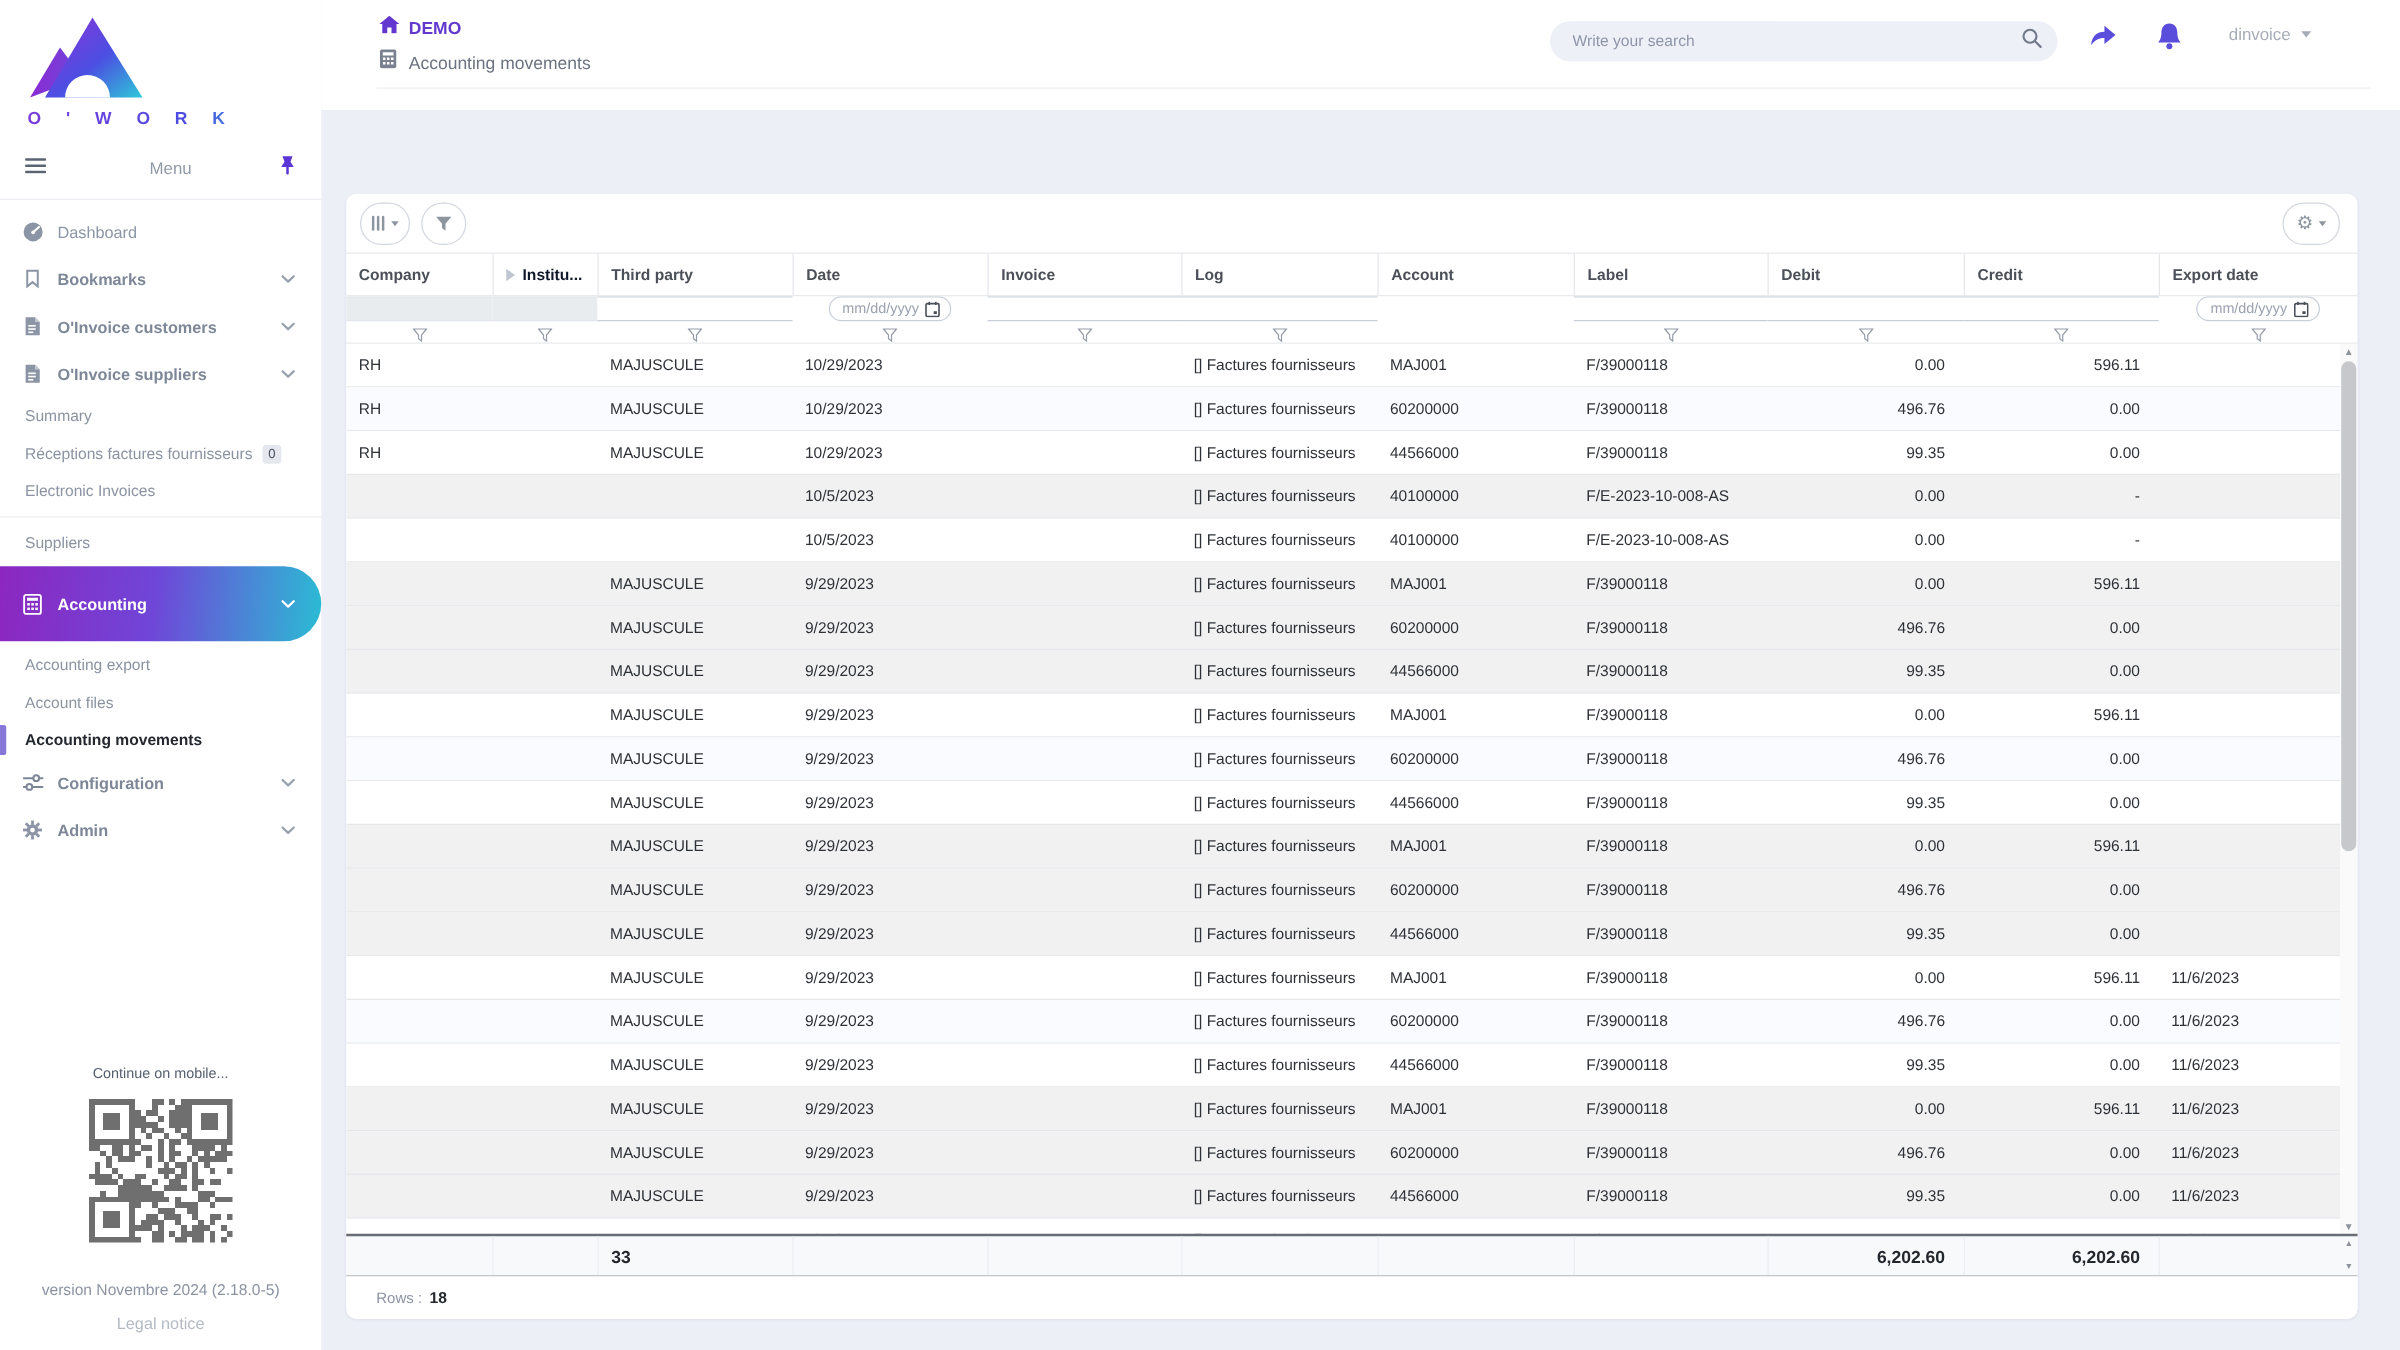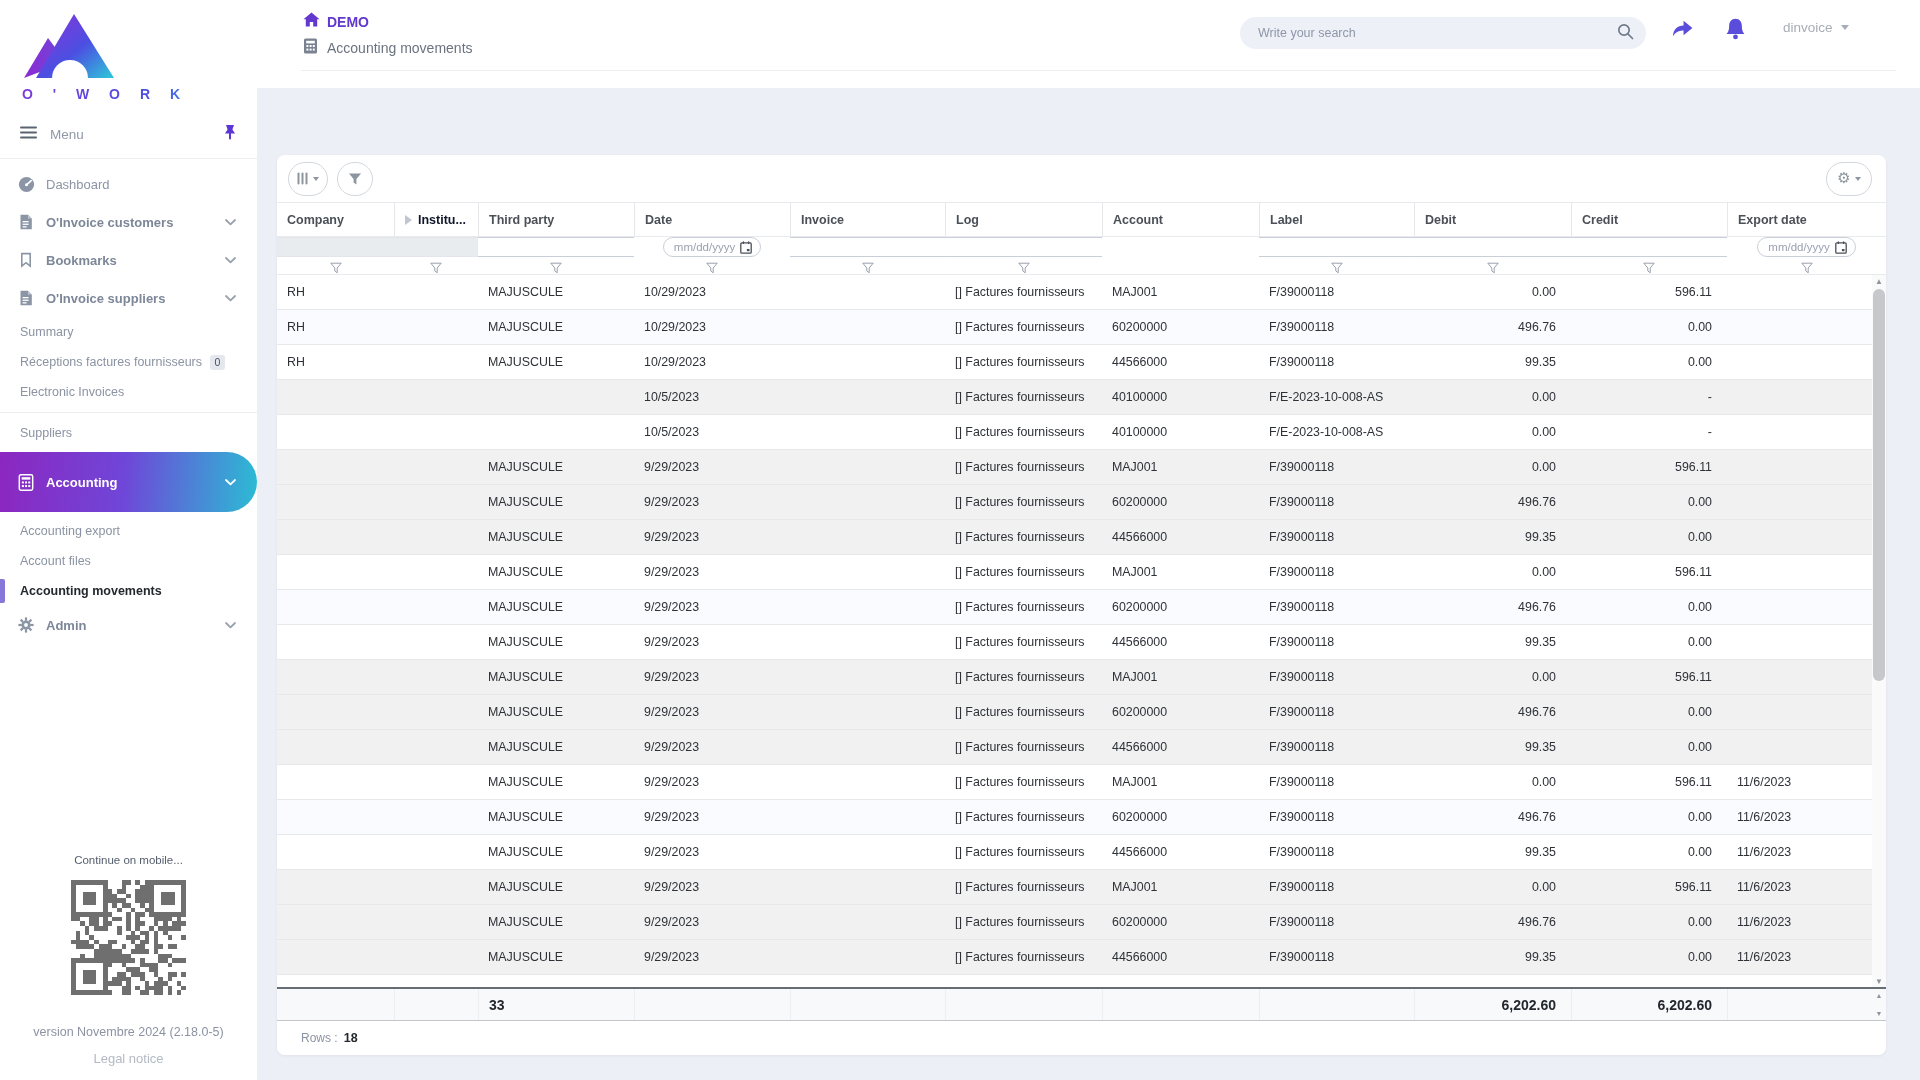--- a/index.html
+++ b/index.html
@@ -9,21 +9,21 @@
   .app { position:relative; width:1920px; height:1080px; }
   .sidebar { position:absolute; left:0; top:0; width:257px; height:1080px; background:#fff; z-index:3; display:flex; flex-direction:column; }
   .topbar { position:absolute; left:257px; top:0; right:0; height:88px; background:#fff; z-index:2; }
   .content { position:absolute; left:257px; top:88px; right:0; bottom:0; }
 
   
   .logo-wrap { padding:10px 0 0 22px; }
   .logo-mark { display:block; }
   .logo-text { margin:2px 0 0 0; font-size:14px; font-weight:700; letter-spacing:8px;
     background:linear-gradient(90deg,#7b3bd8,#4b4fe2 55%,#2fc4d6); -webkit-background-clip:text; background-clip:text; color:transparent; }
-  .menu-row { display:flex; align-items:center; margin-top:22px; padding:0 20px 14px 20px; border-bottom:1px solid #eceef2; }
+  .menu-row { display:flex; align-items:center; margin-top:22px; padding:0 20px 14px 20px; border-bottom:1px solid #eceef2;text-align:center; }
   .menu-label { margin-left:13px; font-size:13.5px; color:#8f99a8; flex:1; }
   .nav { margin-top:6px; }
   .nav-item { display:flex; align-items:center; height:38px; padding:0 20px 0 15px; cursor:pointer; }
   .nav-icon { width:22px; display:flex; justify-content:center; }
   .nav-label { margin-left:9px; flex:1; font-size:13px; color:#8b95a5; }
   .nav-label.strong { font-weight:700; color:#7d8798; }
   .nav-chevron { width:12px; display:flex; }
   .nav-item-gradient { height:60px; margin:4px 0; border-radius:0 30px 30px 0;
     background:linear-gradient(95deg,#8c27c0 0%,#6f46d8 48%,#2bbcd4 100%); }
   .nav-item-gradient .nav-label { color:#fff; font-weight:700; }
@@ -157,42 +157,42 @@
             <svg width="17" height="17" viewBox="0 0 17 17">
               <circle cx="8.5" cy="8.5" r="7.6" fill="#8b95a5"></circle>
               <path d="M8.5 8.8 L13.2 4.6" stroke="#fff" stroke-width="1.7" stroke-linecap="round"></path>
               <circle cx="8.5" cy="8.8" r="1.5" fill="#fff"></circle>
             </svg>
           </span>
           <span class="nav-label">Dashboard</span>
         </div>
         <div class="nav-item">
           <span class="nav-icon" style="display: inline-flex;">
+            <svg width="14" height="16" viewBox="0 0 15 16">
+              <path d="M3 1.2 H12 V14.6 L7.5 10.9 L3 14.6 Z" fill="none" stroke="#8b95a5" stroke-width="1.7"></path>
+            </svg>
+          </span>
+          <span class="nav-label strong">Bookmarks</span>
+          <span class="nav-chevron" style="display: inline-flex;">
+            <svg width="11" height="7" viewBox="0 0 11 7">
+              <polyline points="1,1 5.5,5.3 10,1" fill="none" stroke="#98a0ad" stroke-width="1.8" stroke-linecap="round" stroke-linejoin="round"></polyline>
+            </svg>
+          </span>
+        </div>
+        <div class="nav-item">
+          <span class="nav-icon" style="display: inline-flex;">
             <svg width="14" height="16" viewBox="0 0 14 16">
               <path d="M1.5 0.8 H9 L12.8 4.6 V15.2 H1.5 Z" fill="#8b95a5"></path>
               <path d="M9 0.8 L9 4.6 H12.8 Z" fill="#c3c9d3"></path>
               <rect x="3.6" y="7" width="6" height="1.3" fill="#fff"></rect>
               <rect x="3.6" y="9.6" width="6" height="1.3" fill="#fff"></rect>
               <rect x="3.6" y="12.2" width="4" height="1.3" fill="#fff"></rect>
             </svg>
           </span>
           <span class="nav-label strong">O'Invoice customers</span>
-          <span class="nav-chevron" style="display: inline-flex;">
-            <svg width="11" height="7" viewBox="0 0 11 7">
-              <polyline points="1,1 5.5,5.3 10,1" fill="none" stroke="#98a0ad" stroke-width="1.8" stroke-linecap="round" stroke-linejoin="round"></polyline>
-            </svg>
-          </span>
-        </div>
-        <div class="nav-item">
-          <span class="nav-icon" style="display: inline-flex;">
-            <svg width="14" height="16" viewBox="0 0 15 16">
-              <path d="M3 1.2 H12 V14.6 L7.5 10.9 L3 14.6 Z" fill="none" stroke="#8b95a5" stroke-width="1.7"></path>
-            </svg>
-          </span>
-          <span class="nav-label strong">Bookmarks</span>
           <span class="nav-chevron" style="display: inline-flex;">
             <svg width="11" height="7" viewBox="0 0 11 7">
               <polyline points="1,1 5.5,5.3 10,1" fill="none" stroke="#98a0ad" stroke-width="1.8" stroke-linecap="round" stroke-linejoin="round"></polyline>
             </svg>
           </span>
         </div>
         <div class="nav-item">
           <span class="nav-icon" style="display: inline-flex;">
             <svg width="14" height="16" viewBox="0 0 14 16">
               <path d="M1.5 0.8 H9 L12.8 4.6 V15.2 H1.5 Z" fill="#8b95a5"></path>
@@ -246,20 +246,38 @@
           </span>
         </div>
         <div class="submenu-item">
           <span>Accounting export</span>
         </div>
         <div class="submenu-item">
           <span>Account files</span>
         </div>
         <div class="submenu-item active">
           <span>Accounting movements</span>
+        </div>
+        <div class="nav-item">
+          <span class="nav-icon" style="display: inline-flex;">
+            <svg width="17" height="14" viewBox="0 0 17 14">
+              <g stroke="#7d8798" stroke-width="1.6" stroke-linecap="round">
+                <line x1="1" y1="3.5" x2="16" y2="3.5"></line>
+                <line x1="1" y1="10.5" x2="16" y2="10.5"></line>
+              </g>
+              <circle cx="11" cy="3.5" r="2.3" fill="#fff" stroke="#7d8798" stroke-width="1.6"></circle>
+              <circle cx="5.5" cy="10.5" r="2.3" fill="#fff" stroke="#7d8798" stroke-width="1.6"></circle>
+            </svg>
+          </span>
+          <span class="nav-label strong">Configuration</span>
+          <span class="nav-chevron" style="display: inline-flex;">
+            <svg width="11" height="7" viewBox="0 0 11 7">
+              <polyline points="1,1 5.5,5.3 10,1" fill="none" stroke="#98a0ad" stroke-width="1.8" stroke-linecap="round" stroke-linejoin="round"></polyline>
+            </svg>
+          </span>
         </div>
         <div class="nav-item">
           <span class="nav-icon" style="display: inline-flex;">
             <svg width="16" height="16" viewBox="0 0 16 16">
               <g fill="#8b95a5">
                 <rect x="6.9" y="0.4" width="2.2" height="3.4"></rect>
                 <rect x="6.9" y="12.2" width="2.2" height="3.4"></rect>
                 <rect x="0.4" y="6.9" width="3.4" height="2.2"></rect>
                 <rect x="12.2" y="6.9" width="3.4" height="2.2"></rect>
                 <rect x="6.9" y="0.4" width="2.2" height="3.4" transform="rotate(45 8 8)"></rect>

